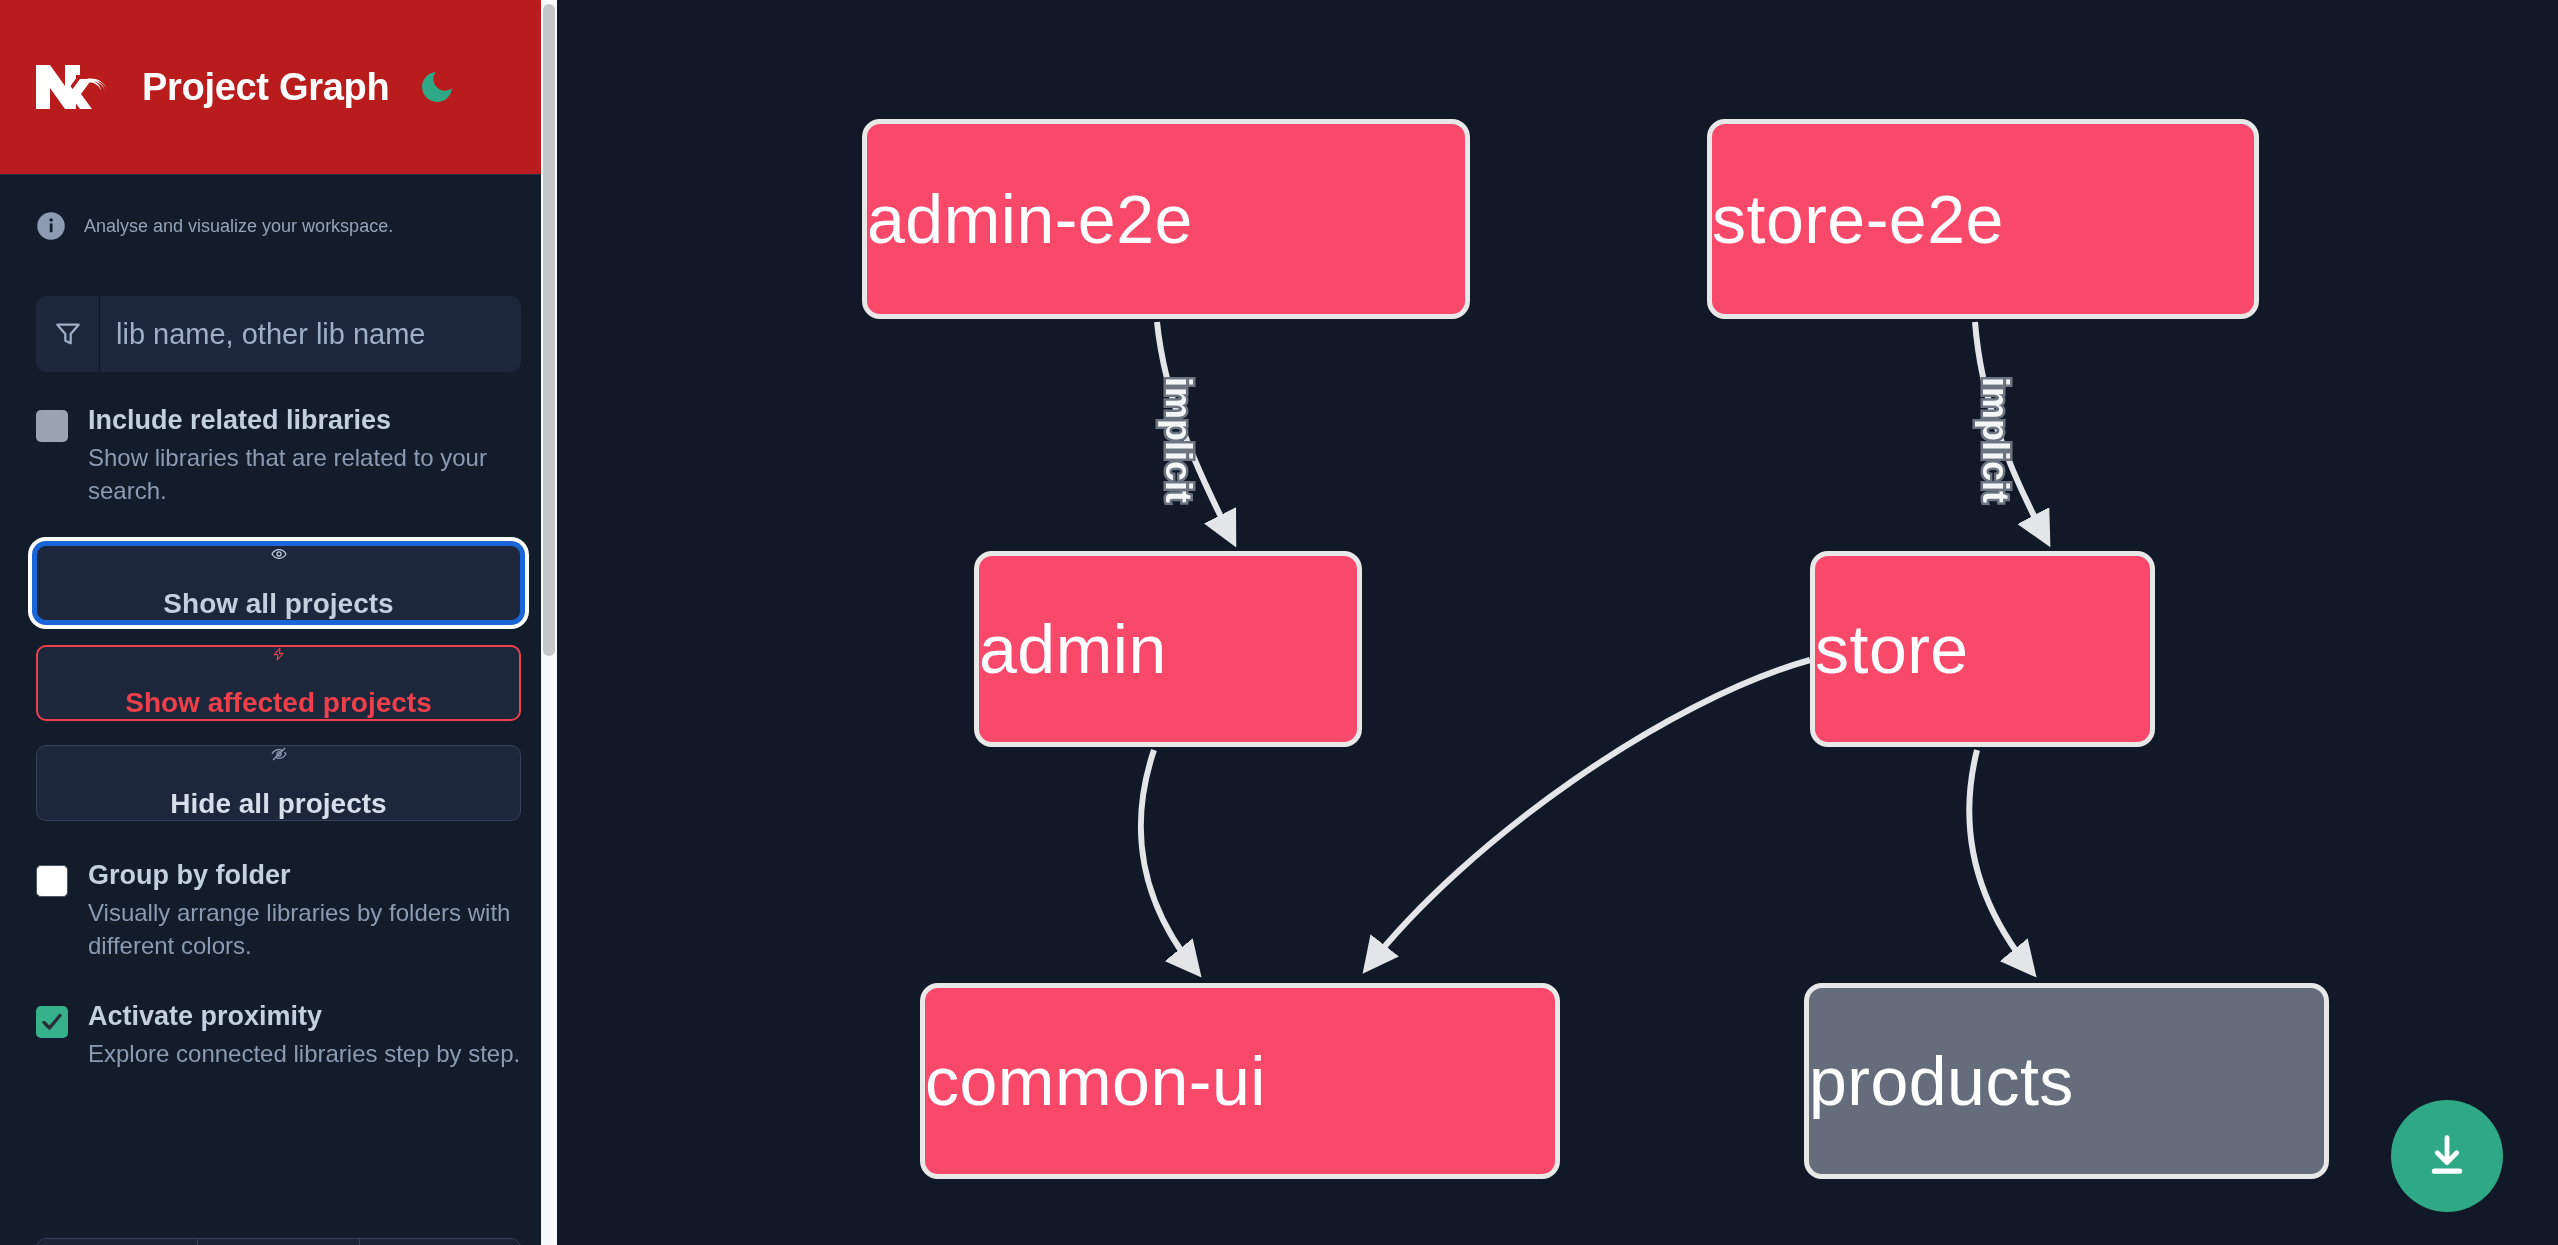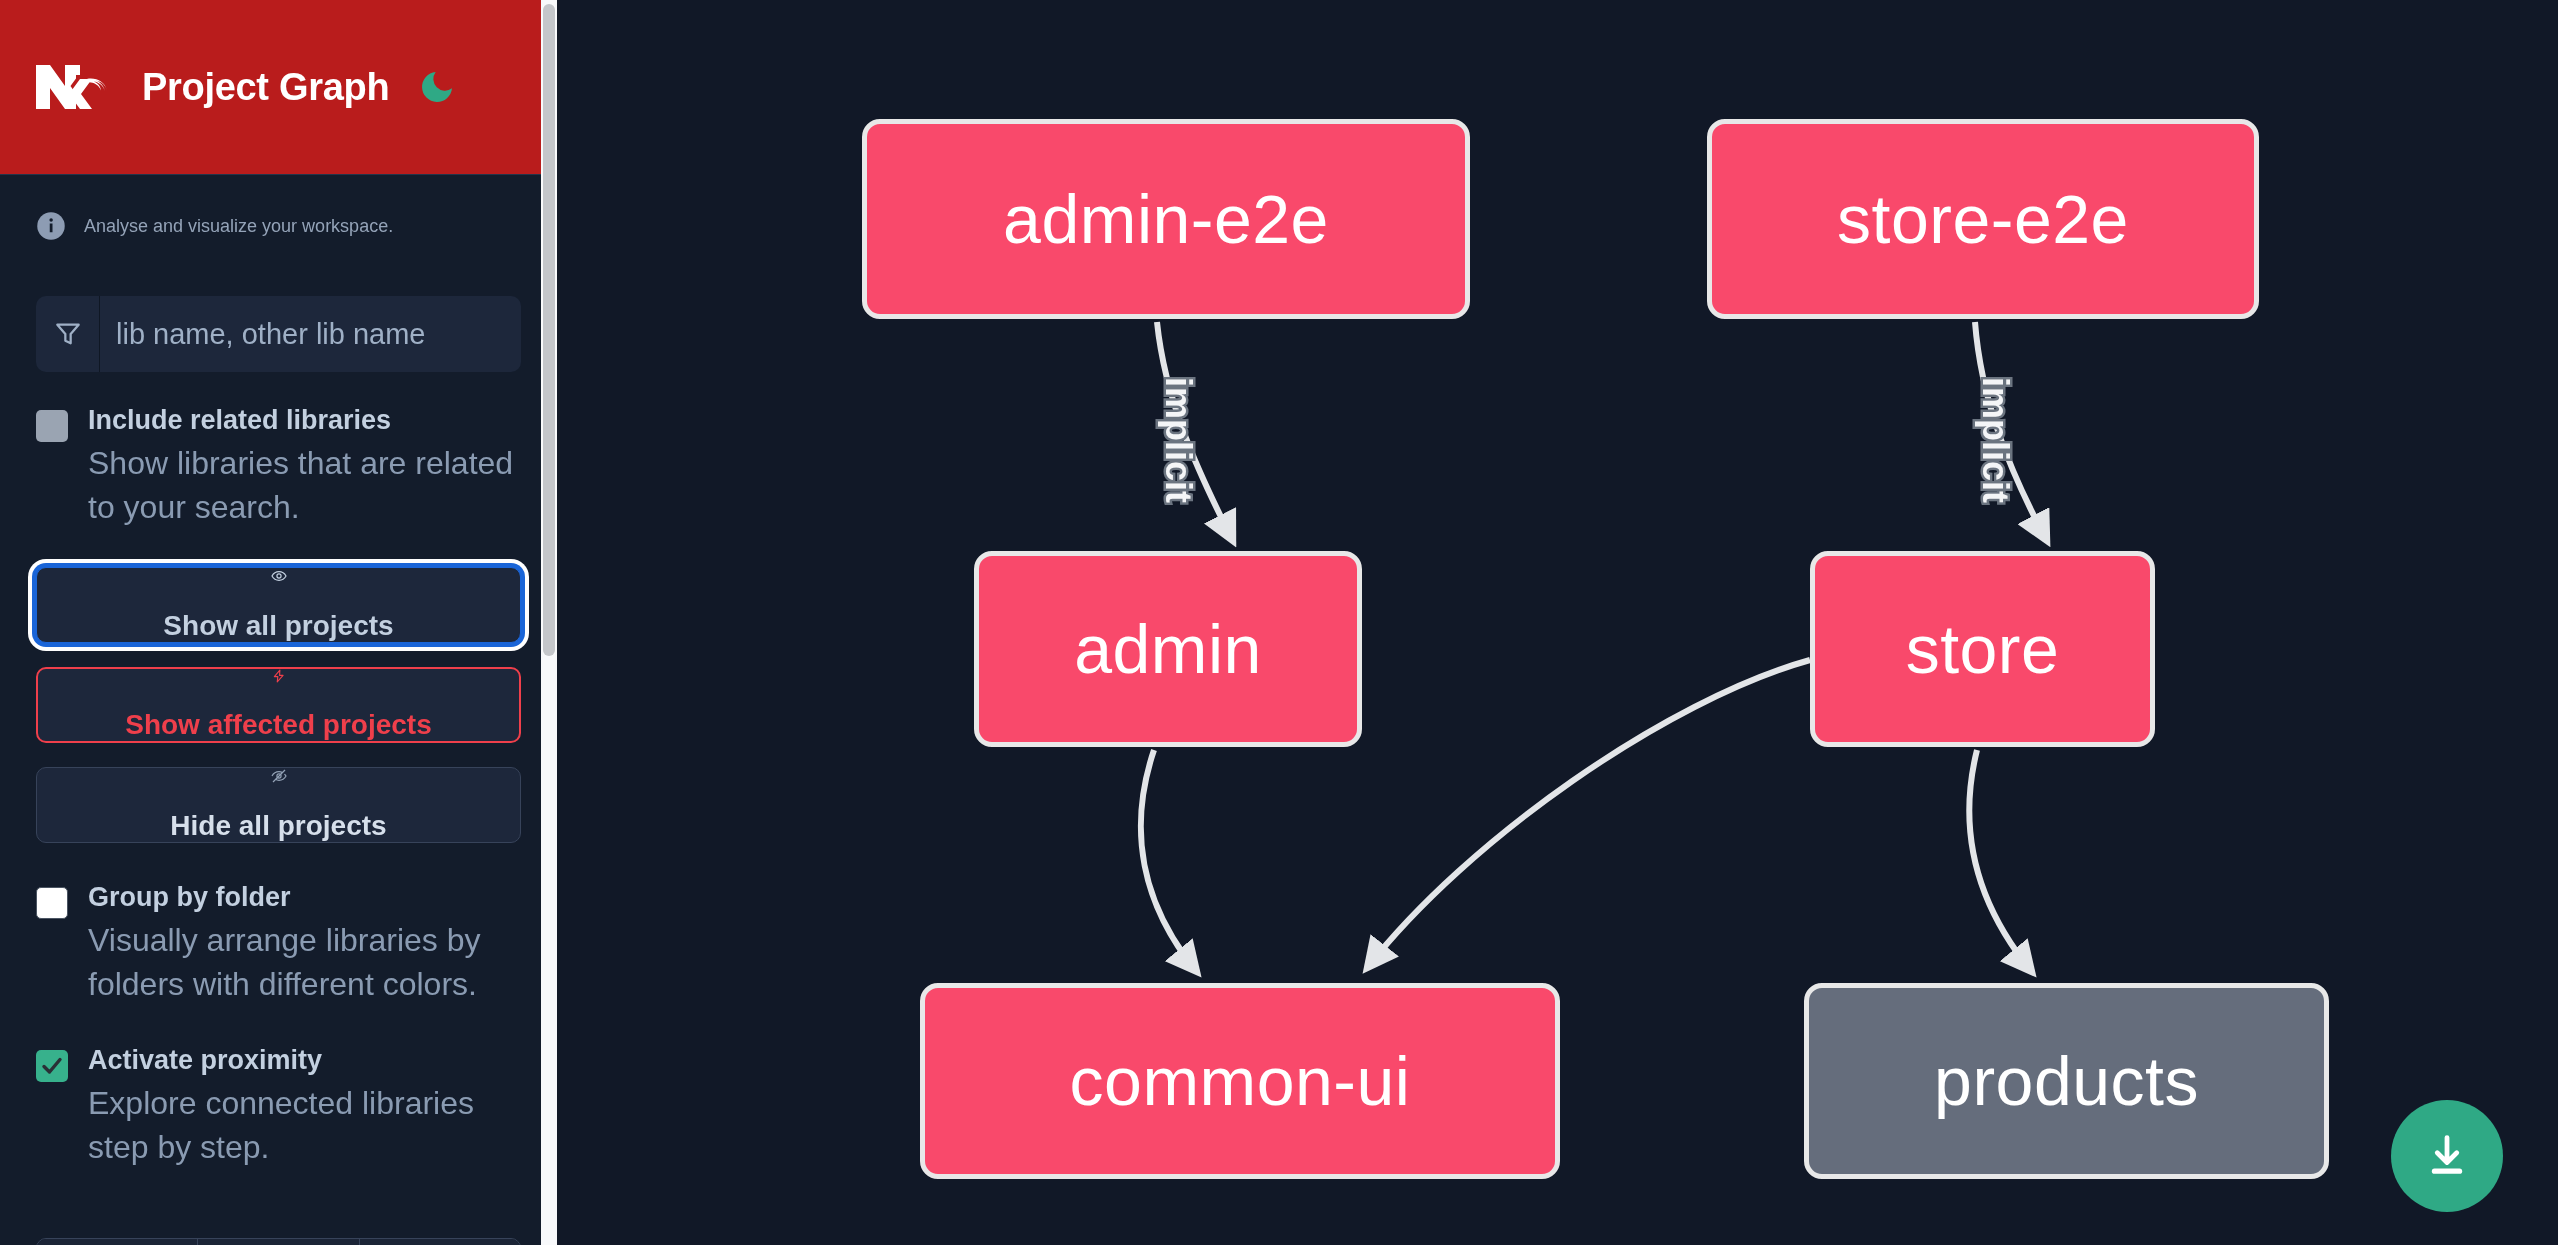--- a/index.html
+++ b/index.html
@@ -99,21 +99,21 @@
   .cbox.green svg { position: absolute; top: 4px; left: 4px; }
   .check-texts { flex: 1; }
   .check-title {
     color: #c3d0e0;
     font-size: 27px;
     font-weight: 700;
     line-height: 1.25;
   }
   .check-desc {
     color: #8a9bb2;
-    font-size: 32px;
+    font-size: 24px;
     line-height: 1.38;
     margin-top: 3px;
     max-width: 450px;
   }
 
   .btn-group { padding: 38px 36px 0 36px; display: flex; flex-direction: column; gap: 24px; }
   .gbtn {
     height: 76px;
     display: flex; align-items: center;
     gap: 26px;
@@ -182,21 +182,20 @@
     height: 1245px;
     background: #111827;
     overflow: hidden;
   }
   .graph-svg { position: absolute; top: 0; left: 0; width: 2001px; height: 1245px; }
 
   .node {
     position: absolute;
     display: flex;
     align-items: center;
-    justify-content: center;
     border-radius: 18px;
     border: 5px solid #e8e8e8;
     color: #ffffff;
     font-size: 68px;
     font-weight: 400;
     letter-spacing: 0.5px;
     cursor: pointer;
     white-space: nowrap;
   }
   .node.red  { background: #f9496b; }

